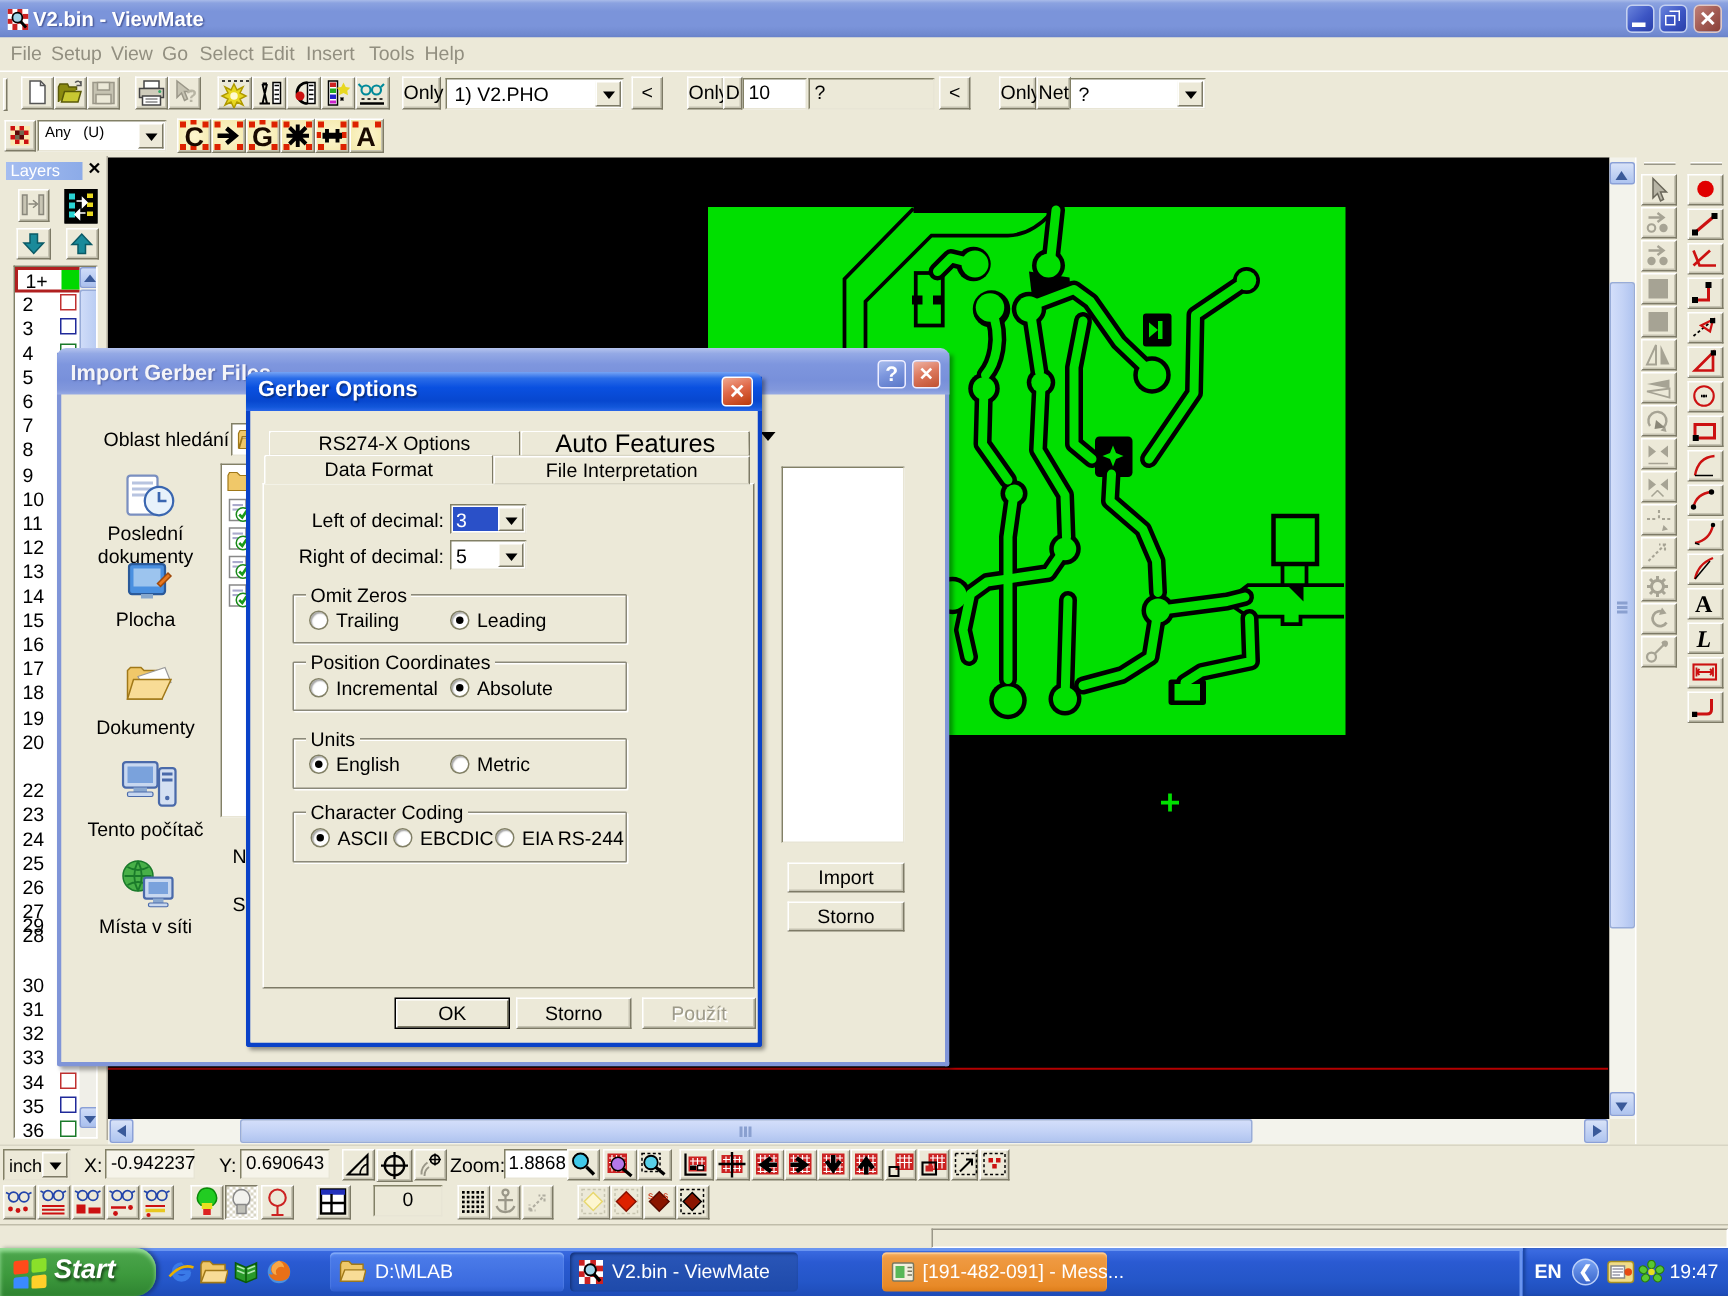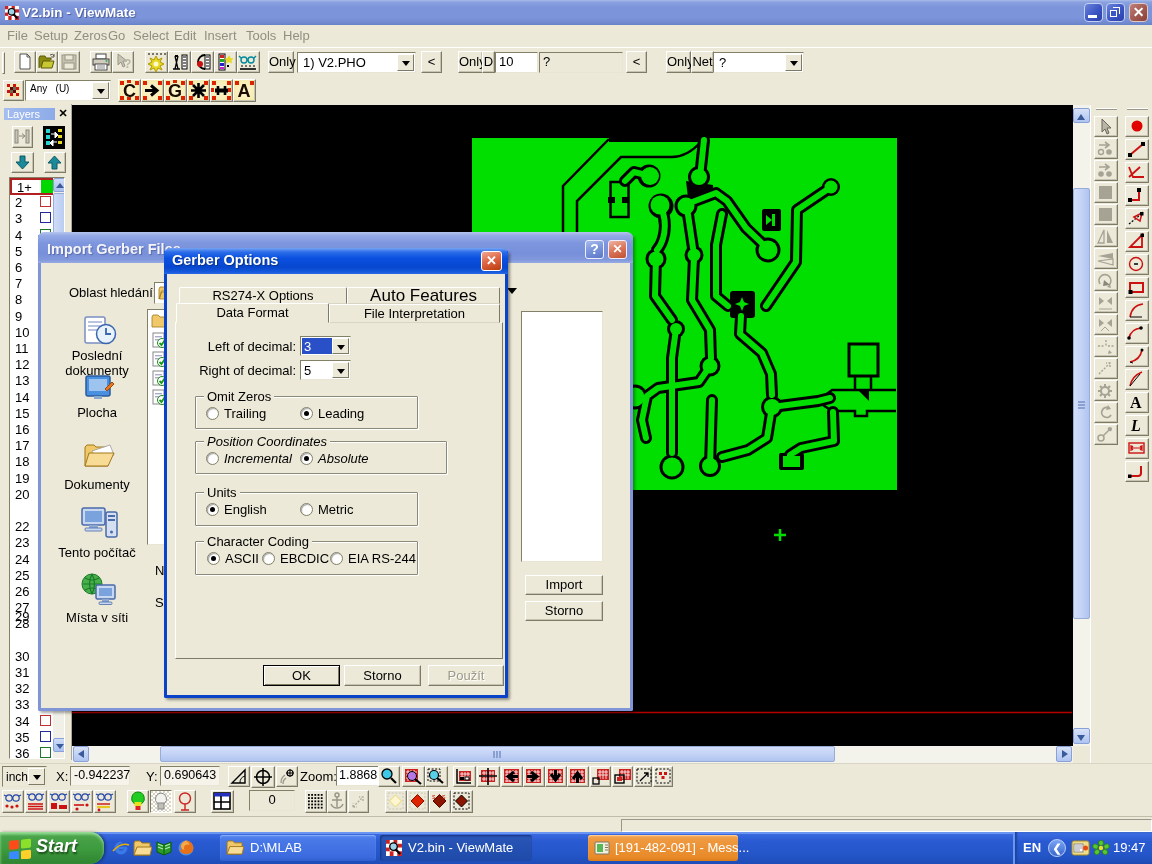--- a/index.html
+++ b/index.html
@@ -47,21 +47,21 @@
   <div class="abs" style="left:1106px;top:3px;width:19px;height:19px;border-radius:4px;background:linear-gradient(135deg,#6a84dc 0%,#3c55c4 55%,#2a3fa8 100%);border:1px solid #c4d0f0;">
       <div class="abs" style="left:6px;top:3px;width:7px;height:7px;border:1.5px solid #fff;border-bottom:none;border-left:none"></div>
       <div class="abs" style="left:3px;top:6px;width:7px;height:7px;border:1.5px solid #fff;background:#3c55c4"></div>
     </div>
   <div class="abs" style="left:1129px;top:3px;width:19px;height:19px;border-radius:4px;background:linear-gradient(135deg,#c08078 0%,#a05850 55%,#8a4038 100%);border:1px solid #e0c8c4;color:#fff;font-size:14px;font-weight:bold;text-align:center;line-height:17px;">✕</div>
 </div>
 
 <div class="abs" id="menubar" style="left:0;top:25px;width:1152px;height:22px;background:#ece9d8;font-size:13px;color:#928f80;">
   <span class="abs" style="left:7px;top:3px">File</span>
   <span class="abs" style="left:34px;top:3px">Setup</span>
-  <span class="abs" style="left:74px;top:3px">Zeros</span>
+  <span class="abs" style="left:74px;top:3px">View</span>
   <span class="abs" style="left:108px;top:3px">Go</span>
   <span class="abs" style="left:133px;top:3px">Select</span>
   <span class="abs" style="left:174px;top:3px">Edit</span>
   <span class="abs" style="left:204px;top:3px">Insert</span>
   <span class="abs" style="left:246px;top:3px">Tools</span>
   <span class="abs" style="left:283px;top:3px">Help</span>
 </div>
 
 <div class="abs" id="tb1" style="left:0;top:47px;width:1152px;height:31px;background:#ece9d8;border-top:1px solid #fff;">
   <div class="abs" style="left:2px;top:4px;width:3px;height:22px;border:1px solid;border-color:#fff #7d7a66 #7d7a66 #fff"></div>
@@ -1292,21 +1292,21 @@
     <div class="ca"></div>
   </div>
 
   <div class="grp" style="left:28px;top:145px;width:223px;height:33px;">
       <span>Omit Zeros</span>
     <div class="rad" style="left:10px;top:10px"></div>
       <div class="rl" style="left:28px;top:9px">Trailing</div>
     <div class="rad on" style="left:104px;top:10px"></div>
       <div class="rl" style="left:122px;top:9px">Leading</div>
   </div>
-  <div class="grp" style="left:28px;top:190px;width:252px;height:33px;font-style:italic;">
+  <div class="grp" style="left:28px;top:190px;width:223px;height:33px;">
       <span>Position Coordinates</span>
     <div class="rad" style="left:10px;top:10px"></div>
       <div class="rl" style="left:28px;top:9px">Incremental</div>
     <div class="rad on" style="left:104px;top:10px"></div>
       <div class="rl" style="left:122px;top:9px">Absolute</div>
   </div>
   <div class="grp" style="left:28px;top:241px;width:223px;height:34px;">
       <span>Units</span>
     <div class="rad on" style="left:10px;top:10px"></div>
       <div class="rl" style="left:28px;top:9px">English</div>

